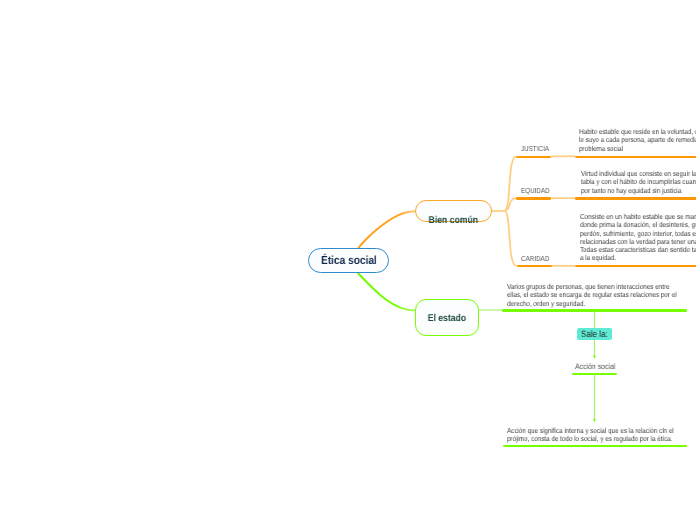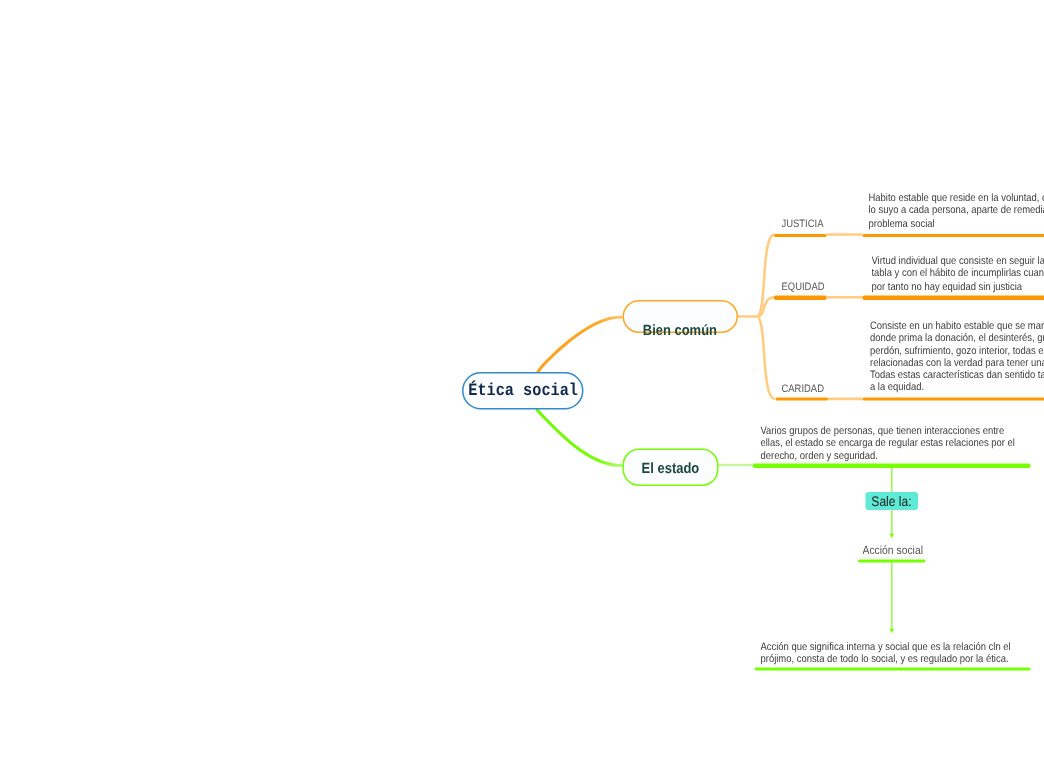--- a/index.html
+++ b/index.html
@@ -9,24 +9,24 @@
        text-rendering:geometricPrecision;}
   #stage{position:relative;width:696px;height:520px;background:#fff;}
   .node span,.lbl,.para,.chip span{will-change:transform;}
   svg#links{position:absolute;left:0;top:0;width:696px;height:520px;overflow:visible;}
 
   .node{position:absolute;box-sizing:border-box;background:#fcfdfe;
         display:flex;align-items:center;justify-content:center;
         font-weight:bold;white-space:nowrap;}
   .node span{display:inline-block;transform:scaleX(0.875);}
   .node-root{left:308px;top:247.5px;width:81px;height:25px;border:1.6px solid #2f8ccd;
-    border-radius:12.5px;color:#12294d;font-size:11.6px;font-family:Liberation Mono, monospace;}
+    border-radius:12.5px;color:#12294d;font-size:11.6px;}
   .node-orange{padding-top:19px;left:415px;top:199.7px;width:77.3px;height:22.3px;border:1.5px solid #ffa726;
     border-radius:11px;color:#1b4a3f;font-size:9.9px;}
-  .node-green{padding-top:1.5px;left:415px;top:299px;width:63.5px;height:25px;border:1.5px solid #76ff03;
+  .node-green{padding-top:1.5px;left:415px;top:299px;width:63.5px;height:37px;border:1.5px solid #76ff03;
     border-radius:11px;color:#1b4a3f;font-size:9.9px;}
 
   .lbl{position:absolute;color:#555;font-size:7.2px;white-space:nowrap;
        transform-origin:0 50%;transform:scaleX(0.875);}
   .para{position:absolute;color:#3d3d3d;font-size:7.2px;line-height:8.3px;
         transform-origin:0 0;transform:scaleX(0.875);}
 
   .chip{position:absolute;background:#5eead4;color:#222;font-size:9.2px;
         display:flex;align-items:center;justify-content:center;border-radius:2px;
         white-space:nowrap;}

